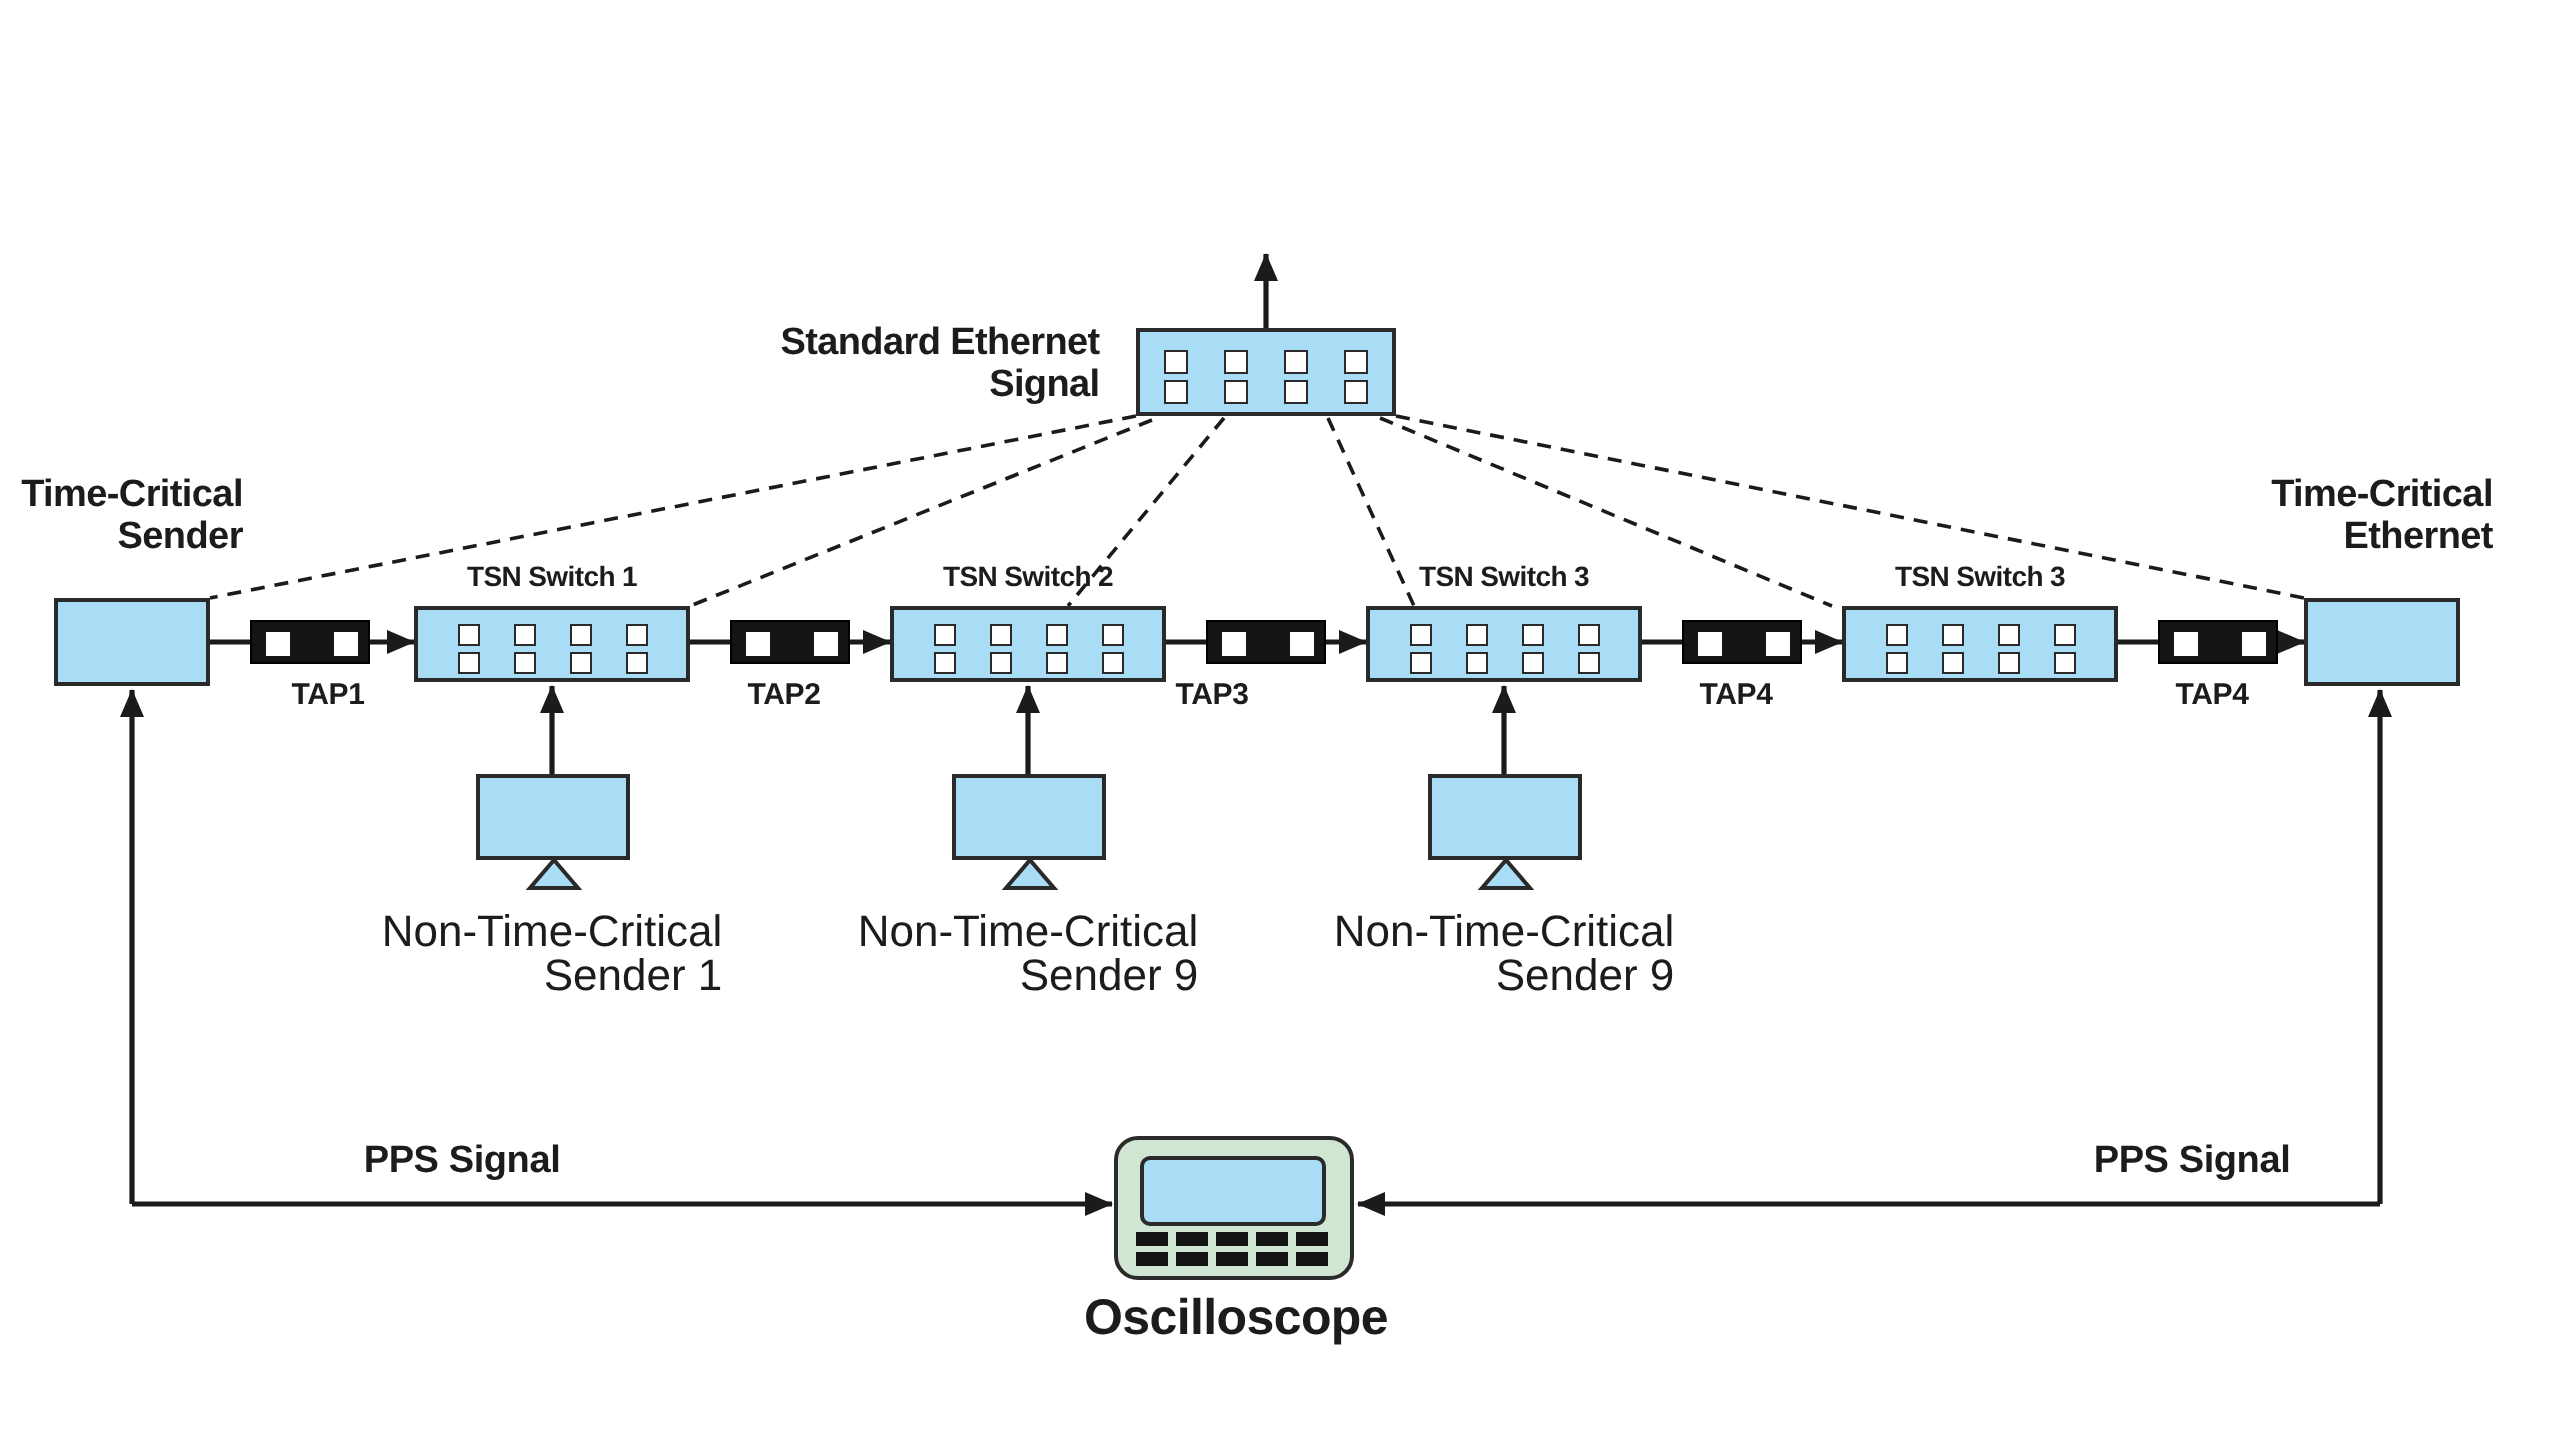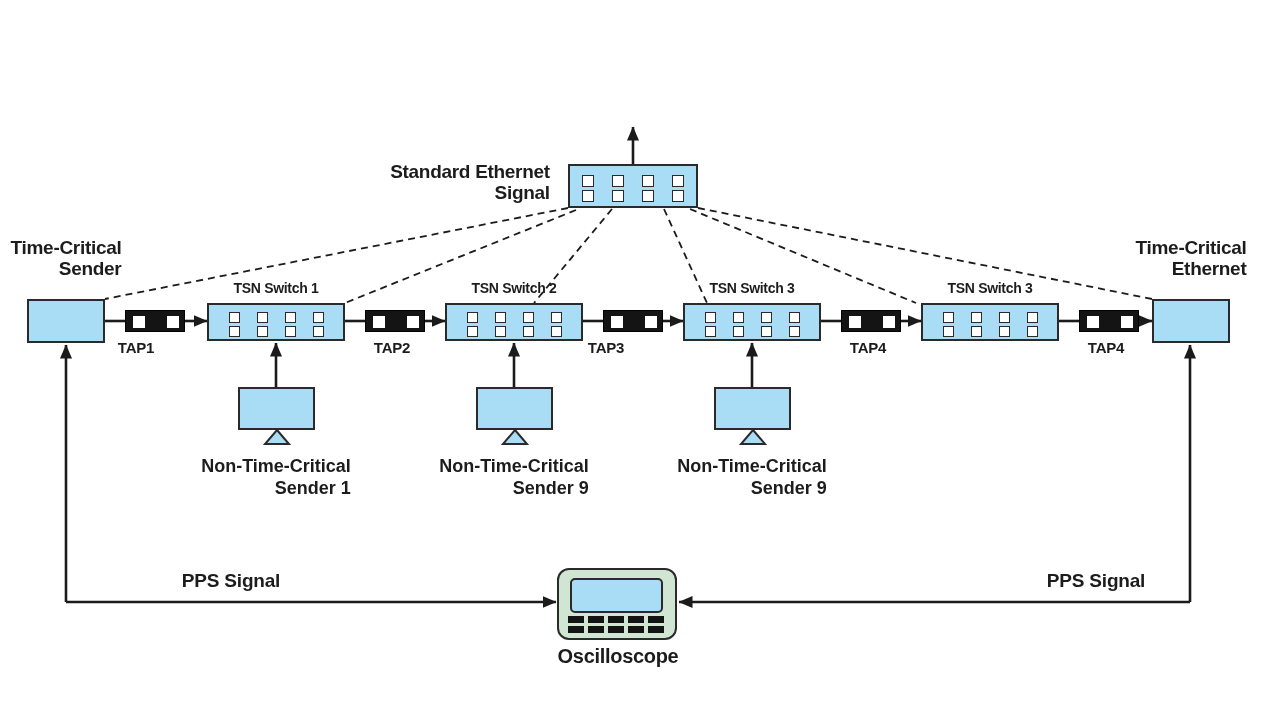--- a/index.html
+++ b/index.html
@@ -25,23 +25,23 @@
   .eth .port{width:12px;height:12px;}
 
   .tap{position:absolute;width:60px;height:22px;background:var(--tap-black);border:1px solid #000;}
   .tap .sq{position:absolute;top:5px;width:12px;height:12px;background:#ffffff;}
   .tap .sq.l{left:7px;} .tap .sq.r{left:41px;}
 
   .label{position:absolute;text-align:right;white-space:nowrap;transform:translateX(-50%);}
   .dev-label{font-size:19px;font-weight:700;line-height:20.5px;letter-spacing:-0.3px;}
   .sw-label{font-size:14px;font-weight:700;letter-spacing:-0.3px;}
   .tap-label{font-size:15px;font-weight:700;letter-spacing:-0.2px;}
-  .ntc-label{font-size:18px;font-weight:700;line-height:22px;}
+  .ntc-label{font-size:22px;font-weight:400;line-height:22px;}
   .pps-label{font-size:19px;font-weight:700;letter-spacing:-0.2px;}
-  .osc-label{font-size:20px;font-weight:700;letter-spacing:-0.3px;}
+  .osc-label{font-size:25px;font-weight:700;letter-spacing:-0.3px;}
 
   .host{position:absolute;left:550px;top:45px;width:160px;height:80px;background:var(--host-green);
         border:2.2px solid var(--outline);border-radius:6px;display:flex;flex-direction:column;
         justify-content:center;align-items:center;font-size:21px;font-weight:700;line-height:26px;letter-spacing:-0.3px;}
 
   .ntc{position:absolute;width:77px;text-align:center;}
   .ntc .screen{width:77px;height:43px;background:var(--node-blue);border:2px solid var(--outline);}
   .ntc svg{display:block;margin:-1px auto 0;}
 
   .scope{position:absolute;left:557px;top:568px;width:120px;height:72px;background:var(--host-green);
@@ -210,21 +210,21 @@
         <span class="port"></span>
         <span class="port"></span>
       </span>
     </div>
   <div class="label sw-label" style="left:990px;top:280px;">TSN Switch 3</div>
 
   <div class="tap" style="left:125px;top:310px;">
       <span class="sq l"></span>
       <span class="sq r"></span>
     </div>
-  <div class="label tap-label" style="left:136px;top:339px;">TAP1</div>
+  <div class="label tap-label" style="left:164px;top:339px;">TAP1</div>
 
   <div class="tap" style="left:365px;top:310px;">
       <span class="sq l"></span>
       <span class="sq r"></span>
     </div>
   <div class="label tap-label" style="left:392px;top:339px;">TAP2</div>
 
   <div class="tap" style="left:603px;top:310px;">
       <span class="sq l"></span>
       <span class="sq r"></span>

